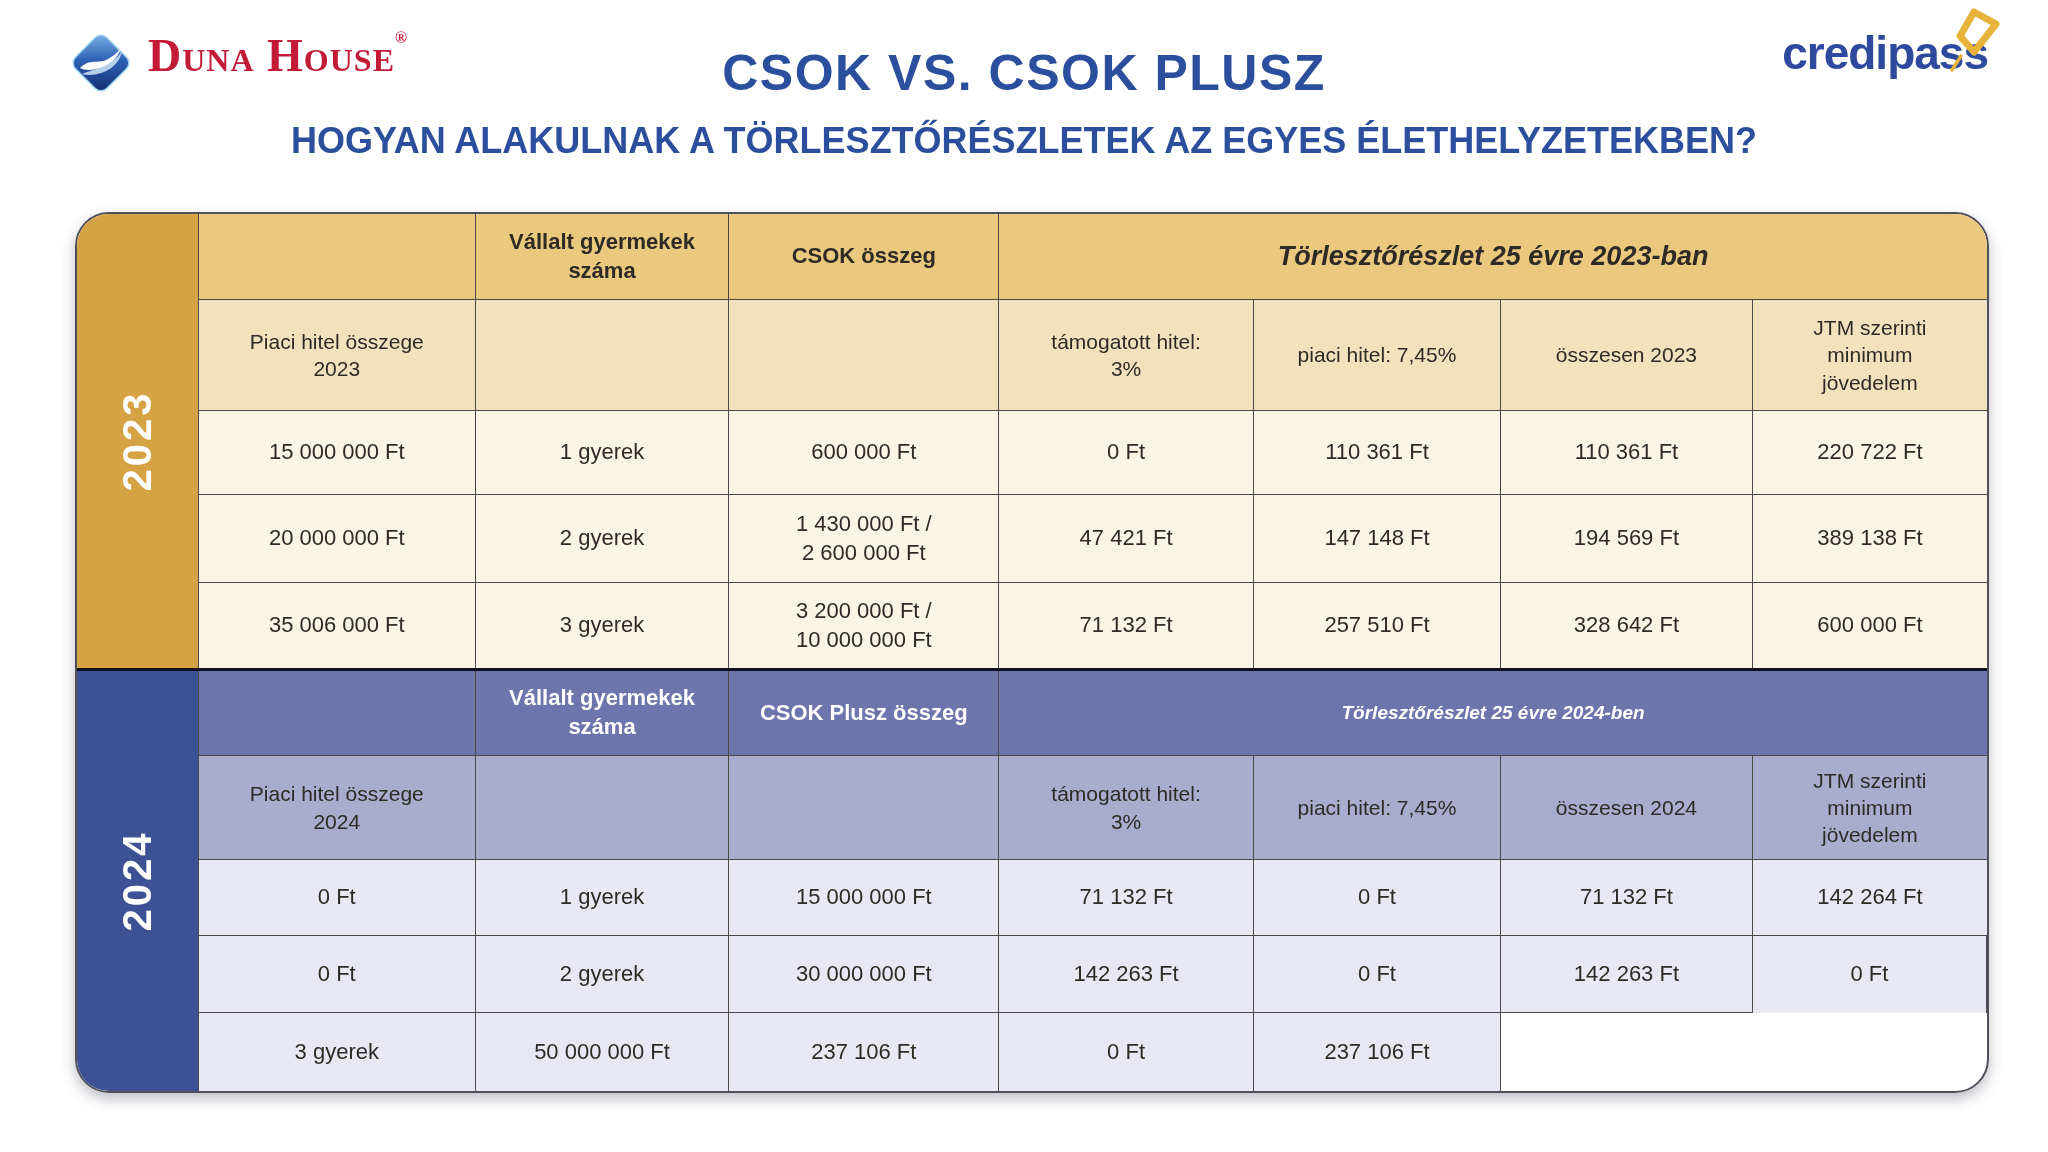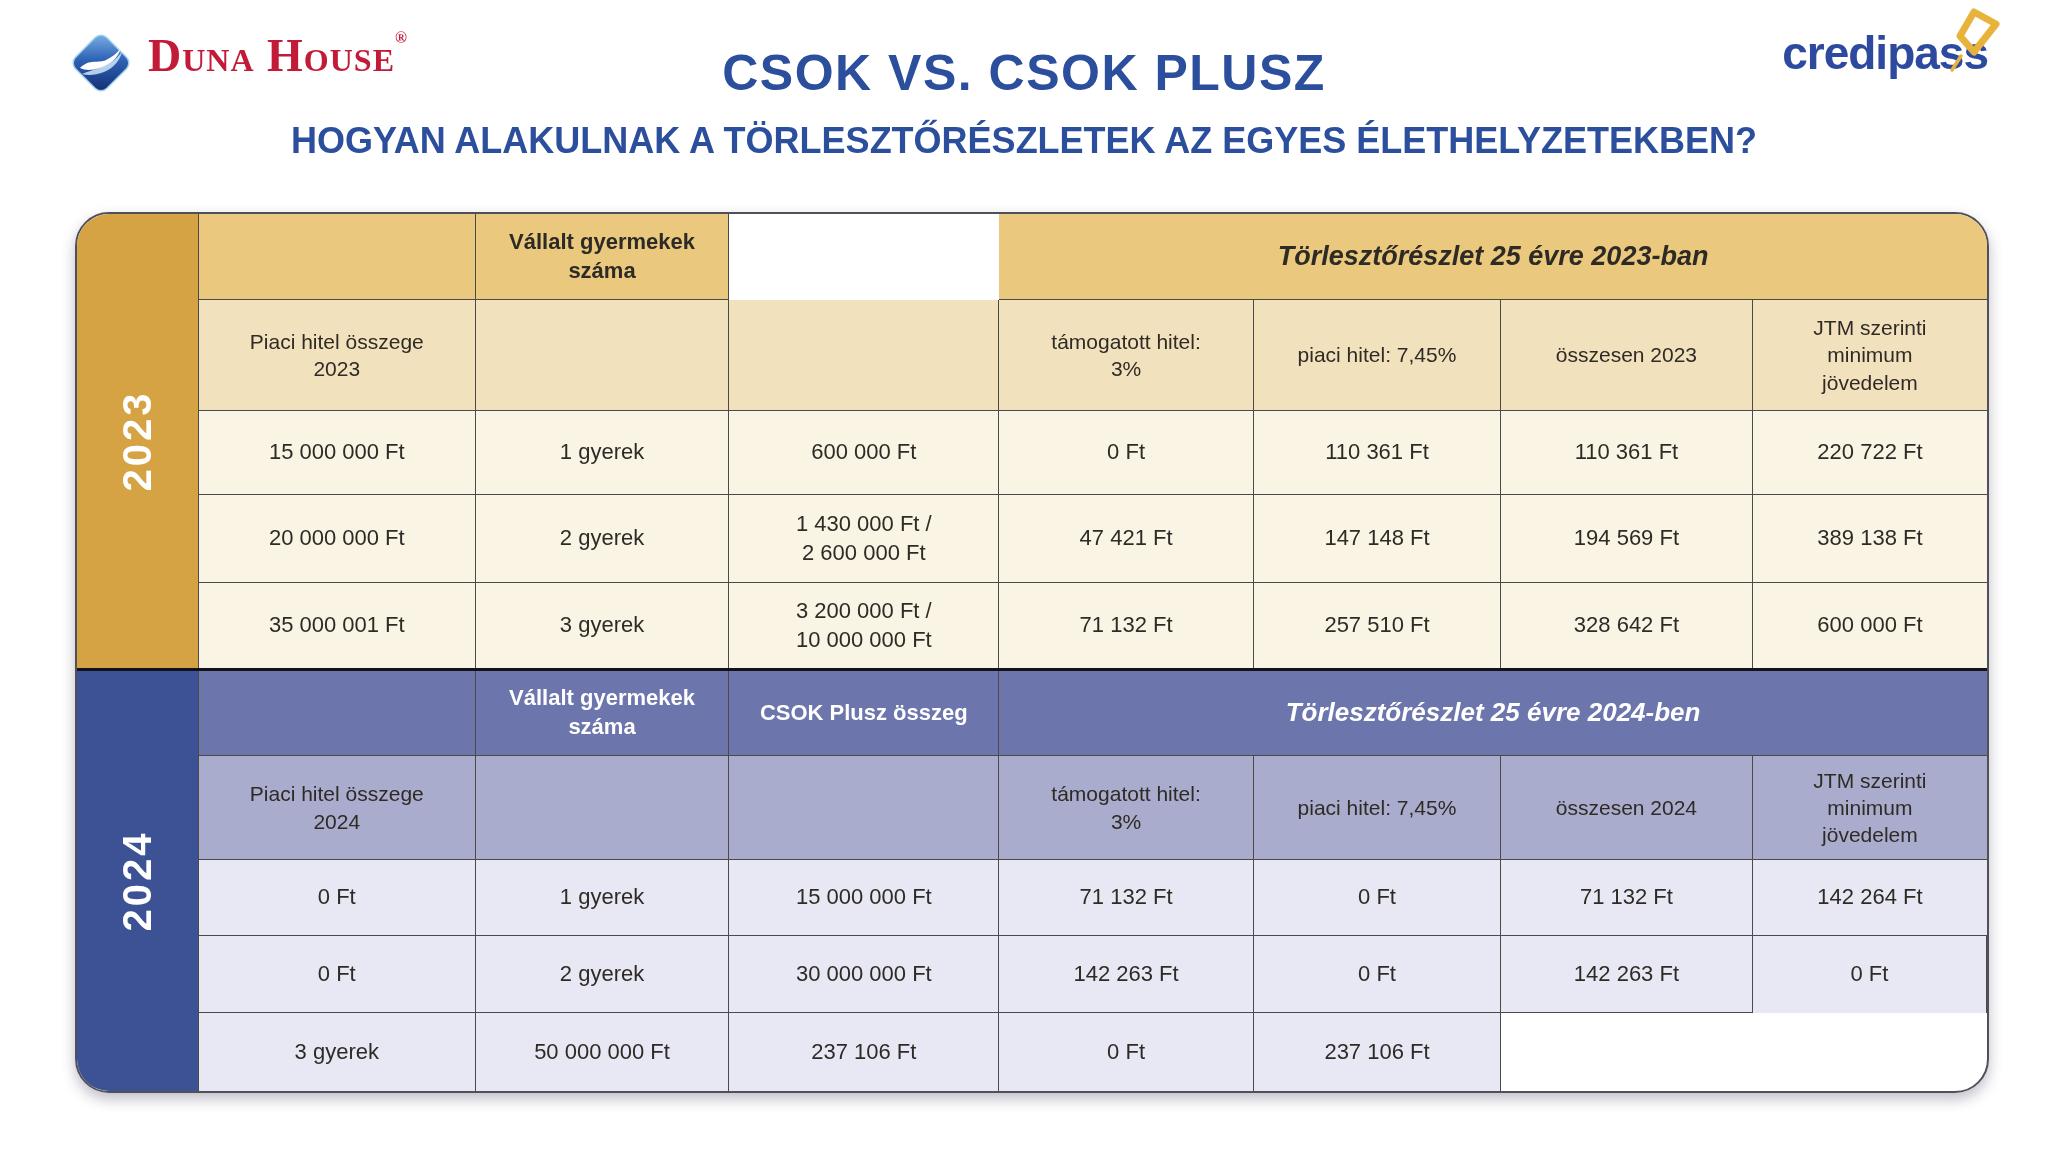--- a/index.html
+++ b/index.html
@@ -51,21 +51,21 @@
   
   .s2023 .sidebar { background:var(--g-side); }
   .s2023 .h1 { background:var(--g-head1); font-weight:bold; }
   .s2023 .span4 { font-size:27px; }
   .s2023 .h2 { background:var(--g-head2); font-size:21px; }
   .s2023 .d  { background:var(--g-data); }
 
   
   .s2024 .sidebar { background:var(--b-side); }
   .s2024 .h1 { background:var(--b-head1); font-weight:bold; color:#ffffff; }
-  .s2024 .span4 { font-size:26px; }
+  .s2024 .span4 { font-size:19px; }
   .s2024 .h2 { background:var(--b-head2); font-size:21px; }
   .s2024 .d  { background:var(--b-data); }
 </style>
 </head>
 <body>
 
 <div class="dh-logo">
   <svg width="66" height="66" viewBox="0 0 66 66">
     <defs>
       <linearGradient id="dg" x1="0" y1="0" x2="1" y2="1">
@@ -95,20 +95,21 @@
 </div>
 
 <div class="board">
 
   <div class="section s2023">
     <div class="cell sidebar"><span class="year">2023</span></div>
 
     <div class="cell h1"></div>
     <div class="cell h1">Vállalt gyermekek
 száma</div>
+    <div class="cell h1">CSOK összeg</div>
     <div class="cell h1 span4 lc">Törlesztőrészlet 25 évre 2023-ban</div>
 
     <div class="cell h2">Piaci hitel összege
 2023</div>
     <div class="cell h2"></div>
     <div class="cell h2"></div>
     <div class="cell h2">támogatott hitel:
 3%</div>
     <div class="cell h2">piaci hitel: 7,45%</div>
     <div class="cell h2">összesen 2023</div>
@@ -126,21 +127,21 @@
 
     <div class="cell d">20 000 000 Ft</div>
     <div class="cell d">2 gyerek</div>
     <div class="cell d">1 430 000 Ft /
 2 600 000 Ft</div>
     <div class="cell d">47 421 Ft</div>
     <div class="cell d">147 148 Ft</div>
     <div class="cell d">194 569 Ft</div>
     <div class="cell d lc">389 138 Ft</div>
 
-    <div class="cell d lr">35 000 001 Ft</div>
+    <div class="cell d lr">35 006 000 Ft</div>
     <div class="cell d lr">3 gyerek</div>
     <div class="cell d lr">3 200 000 Ft /
 10 000 000 Ft</div>
     <div class="cell d lr">71 132 Ft</div>
     <div class="cell d lr">257 510 Ft</div>
     <div class="cell d lr">328 642 Ft</div>
     <div class="cell d lc lr">600 000 Ft</div>
   </div>
 
   <div class="section s2024">

